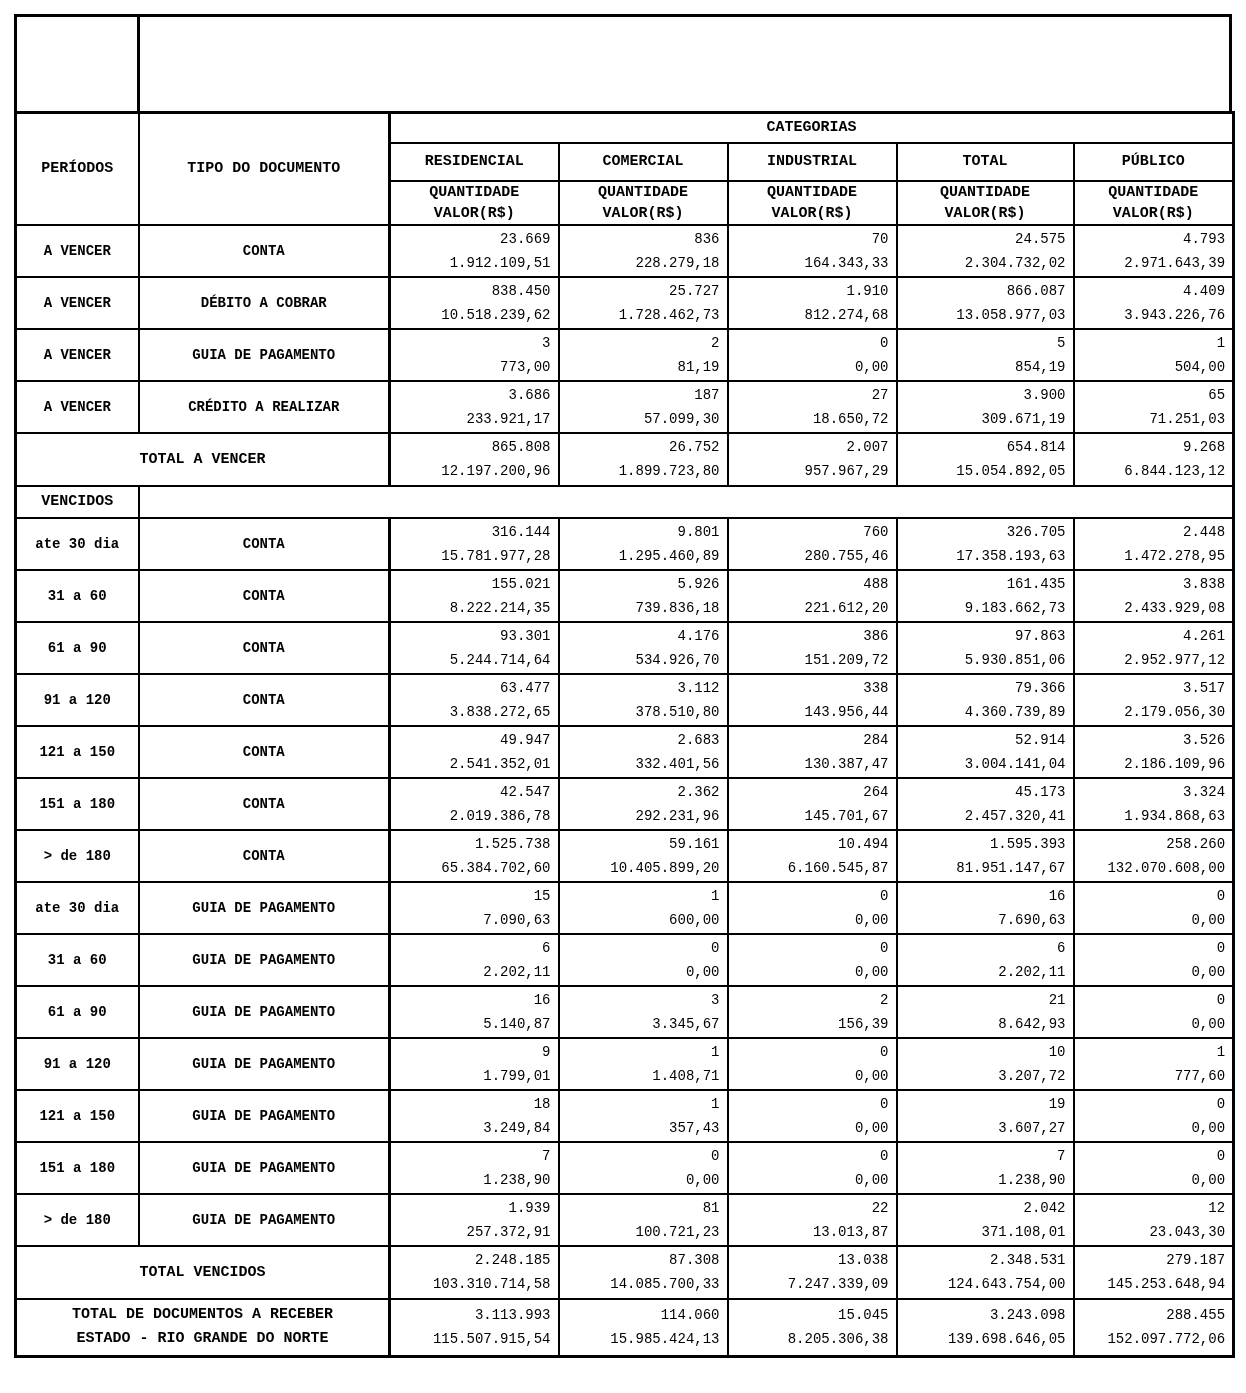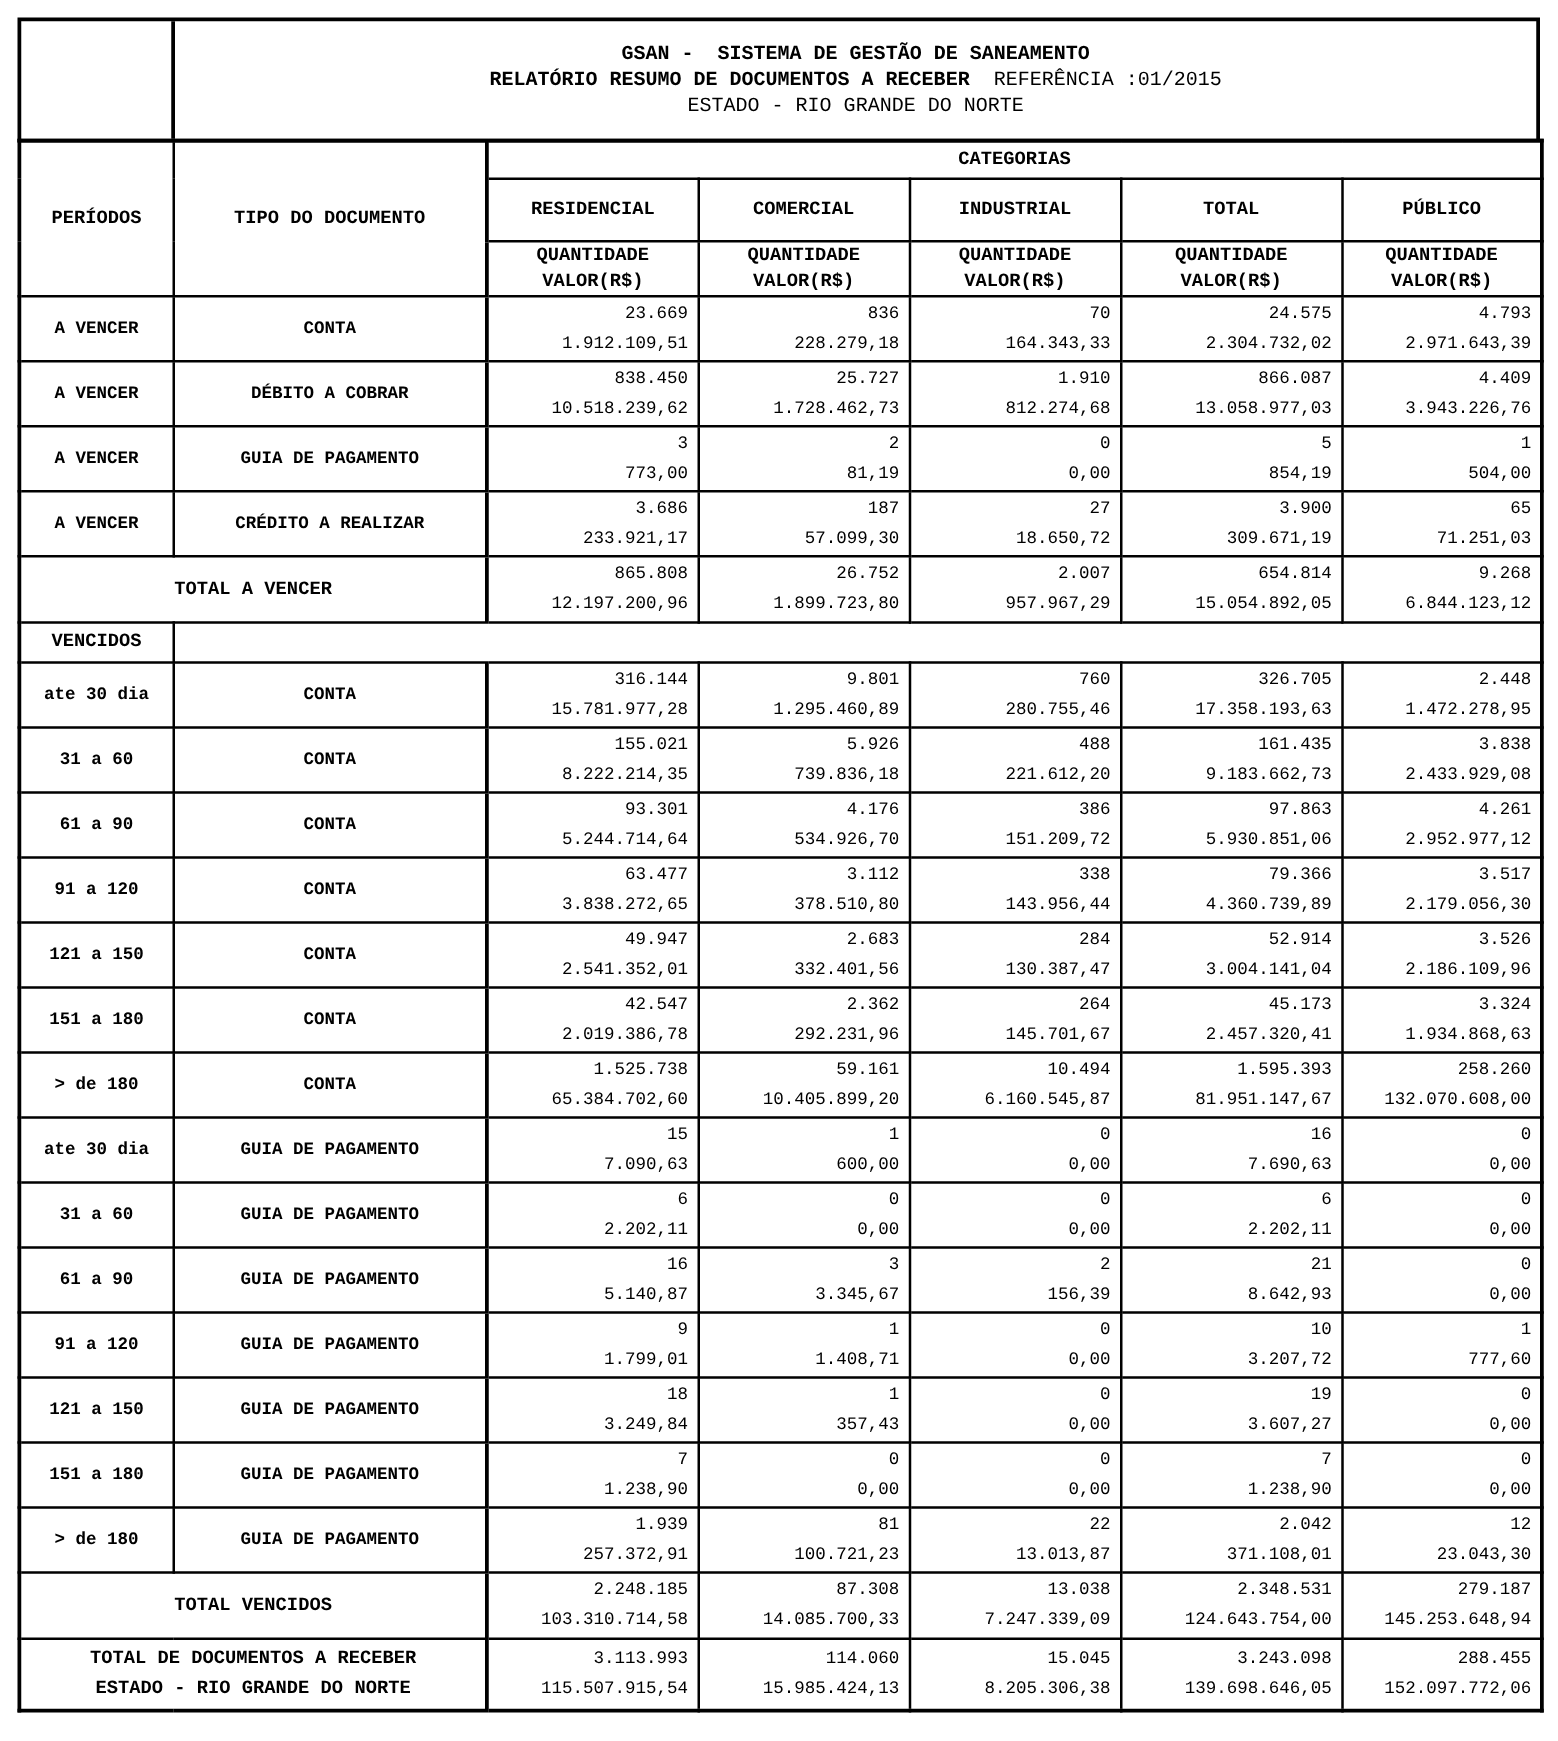--- a/index.html
+++ b/index.html
@@ -68,21 +68,21 @@
     overflow: hidden;
   }
   thead th {
     font-weight: bold;
     font-size: 15px;
     text-align: center;
     vertical-align: middle;
     font-family: Liberation Mono, monospace;
   }
   tr.hr1 { height: 30px; }
-  tr.hr2 { height: 50px; }
+  tr.hr2 { height: 38px; }
   tr.hr3 { height: 44px; }
   tr.hr3 div { line-height: 21px; }
   .dc0 { border-left-width: 3px !important; }
 
   tbody td { border-top-width: 4px; border-bottom-width: 4px; }
   tr.data-row  { height: 41px; margin-top: 12px; }
   tr.total-row { height: 53px; }
   tr.grand-row { height: 58px; }
   tr.section-row { height: 32px; }
 
@@ -103,25 +103,20 @@
   }
   td.num .q, td.num .v { line-height: 24px; white-space: pre; }
 </style>
 </head>
 <body>
 
 <div class="page">
 
   <div class="header-band">
     <div class="hb-left"></div>
-    <div class="hb-center">
-      <div class="t1">GSAN -  SISTEMA DE GESTÃO DE SANEAMENTO</div>
-      <div class="t2"><span class="b">RELATÓRIO RESUMO DE DOCUMENTOS A RECEBER</span><span class="n">  </span><span class="n">REFERÊNCIA :01/2015</span></div>
-      <div class="t3">ESTADO - RIO GRANDE DO NORTE</div>
-    </div>
   </div>
 
   <table class="report-table">
     <colgroup>
       <col style="width:123px">
       <col style="width:251px">
       <col style="width:169px">
       <col style="width:169px">
       <col style="width:169px">
       <col style="width:177px">

